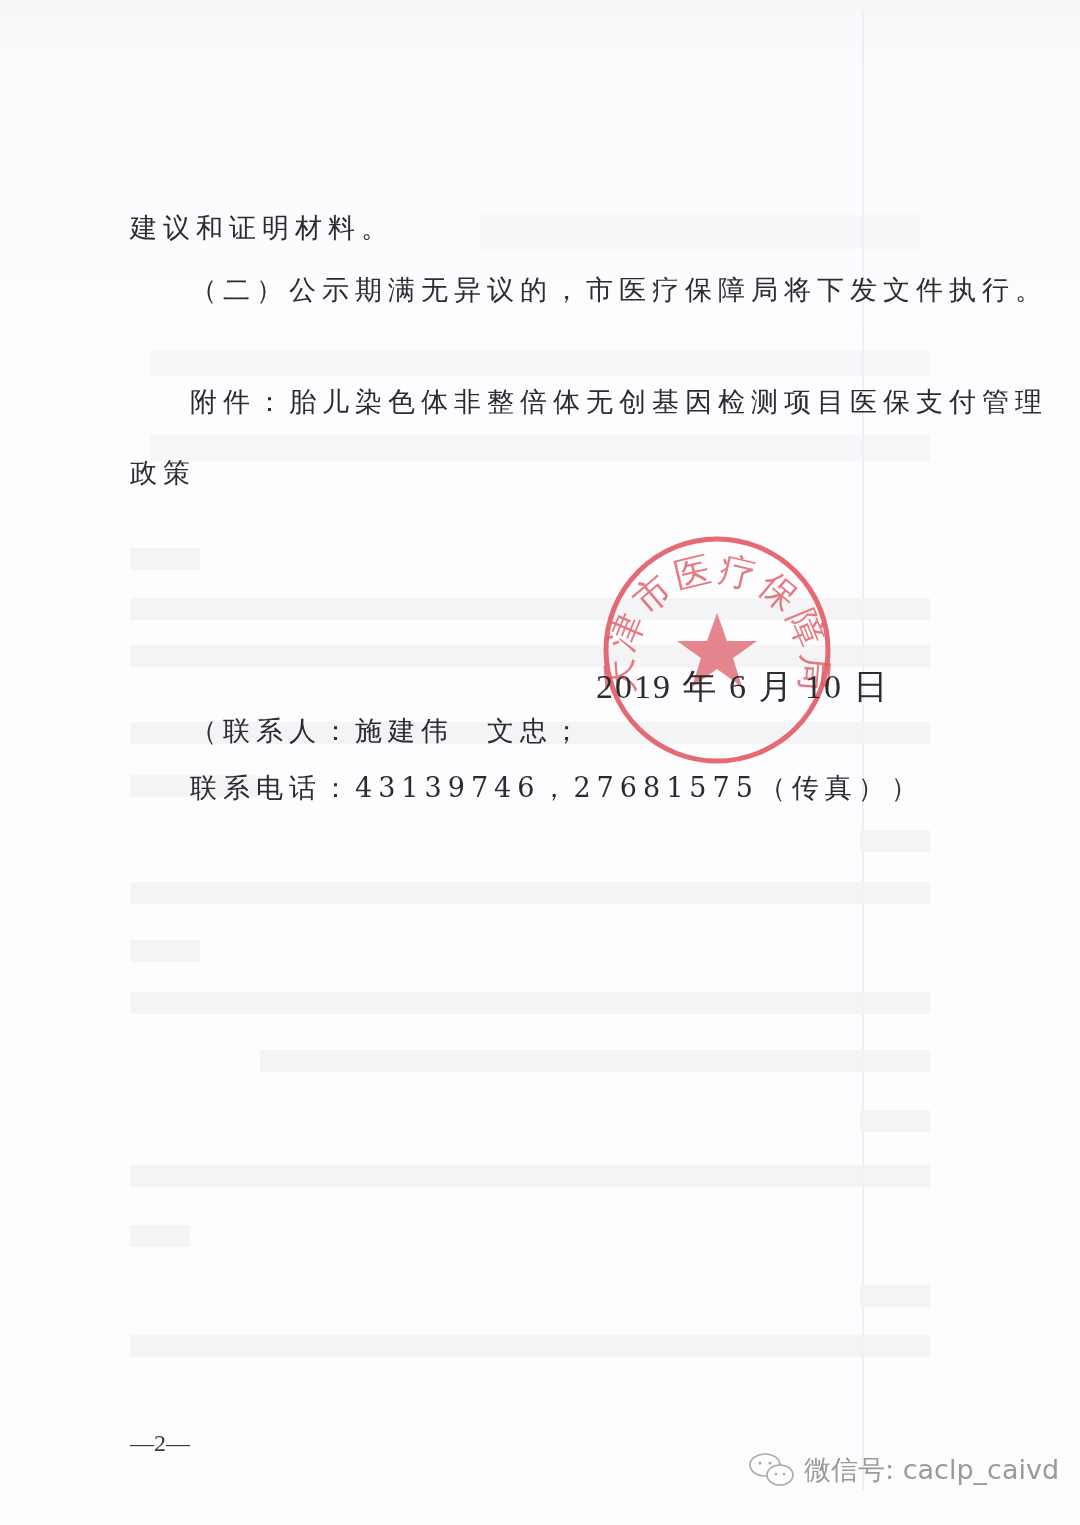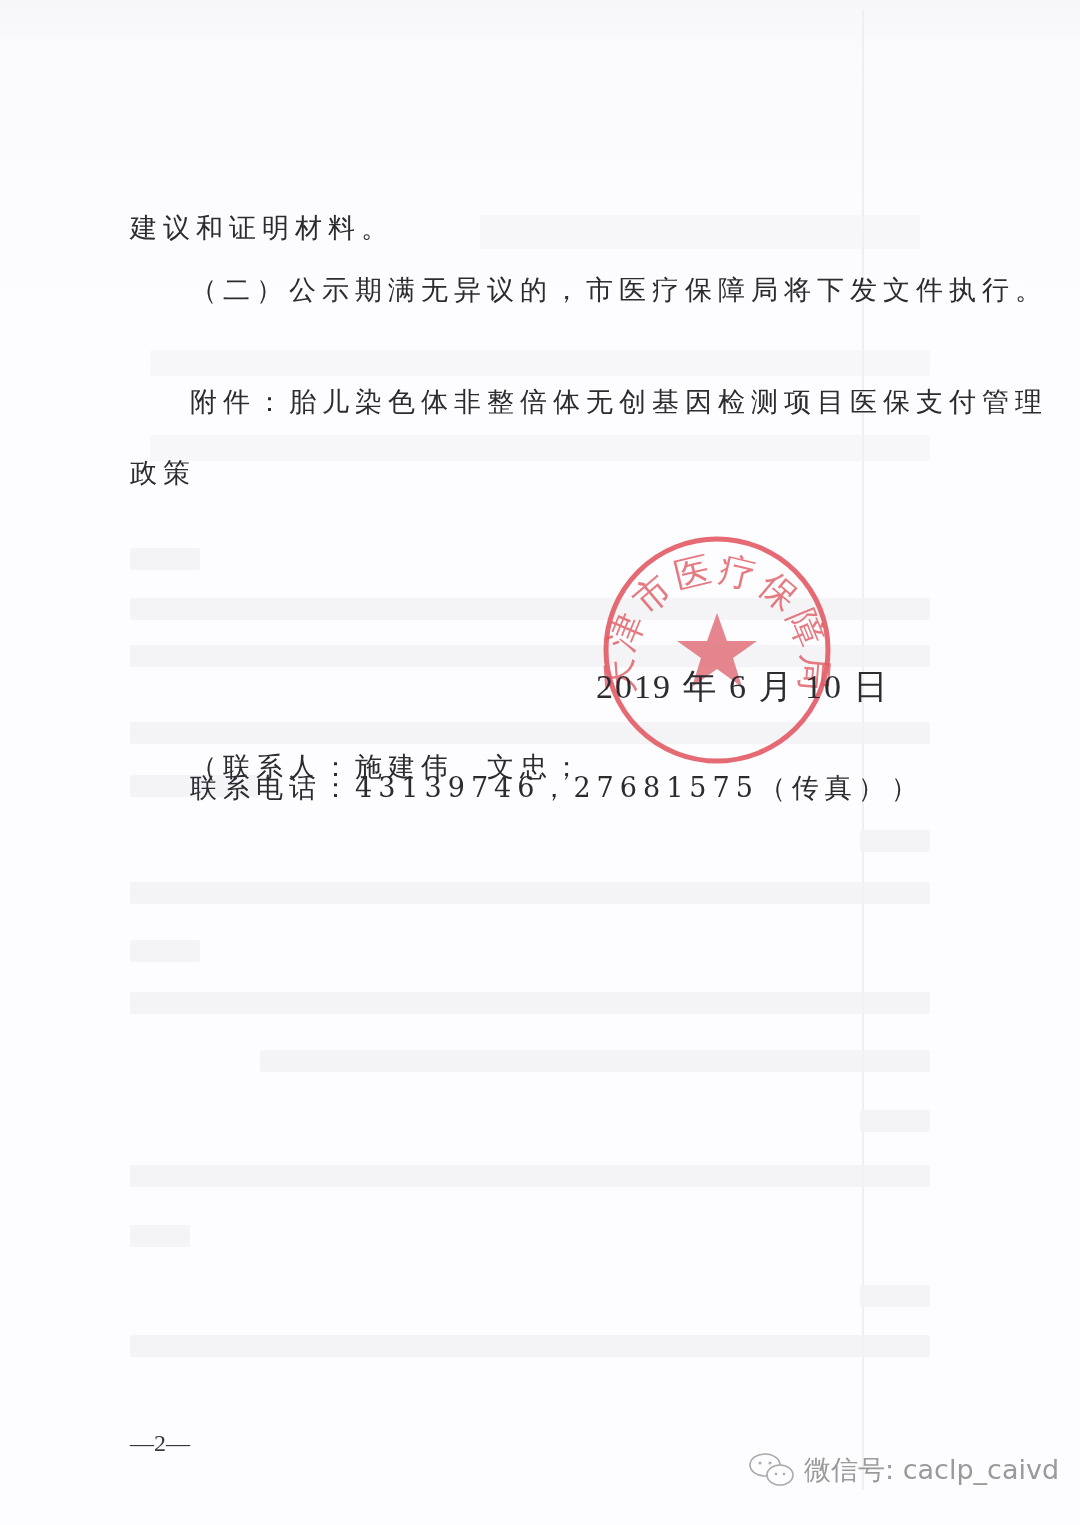--- a/index.html
+++ b/index.html
@@ -66,21 +66,21 @@
     <path id="sealArc" d="M 40 170 A 85 85 0 1 1 194 170"></path>
   </defs>
   <circle cx="117" cy="117" r="111" fill="none" stroke="#e0505a" stroke-width="5" opacity="0.85"></circle>
   <text font-size="36" fill="#e05a62" opacity="0.8" font-family="DejaVu Sans, sans-serif" letter-spacing="4">
     <textPath href="#sealArc" startOffset="50%" text-anchor="middle">天津市医疗保障局</textPath>
   </text>
   <polygon points="117,80 127,108 157,108 133,125 142,154 117,136 92,154 101,125 77,108 107,108" fill="#e0707a" opacity="0.85"></polygon>
 </svg>
 
 <div class="line date" style="left:596px;top:670px">2019 年 6 月 10 日</div>
-<div class="line" style="left:190px;top:753px">（联系人：施建伟　文忠；</div>
+<div class="line" style="left:190px;top:717px">（联系人：施建伟　文忠；</div>
 <div class="line" style="left:190px;top:774px">联系电话：43139746，27681575（传真））</div>
 
 <div class="page-num">—2—</div>
 
 <div class="watermark">
   <svg width="48" height="36" viewBox="0 0 48 36">
     <ellipse cx="17" cy="13" rx="15" ry="11" fill="none" stroke="#aaa" stroke-width="1.6"></ellipse>
     <circle cx="12" cy="11" r="1.5" fill="#aaa"></circle>
       <circle cx="22" cy="11" r="1.5" fill="#aaa"></circle>
     <ellipse cx="32" cy="23" rx="13" ry="10" fill="#fcfbfd" stroke="#aaa" stroke-width="1.6"></ellipse>

